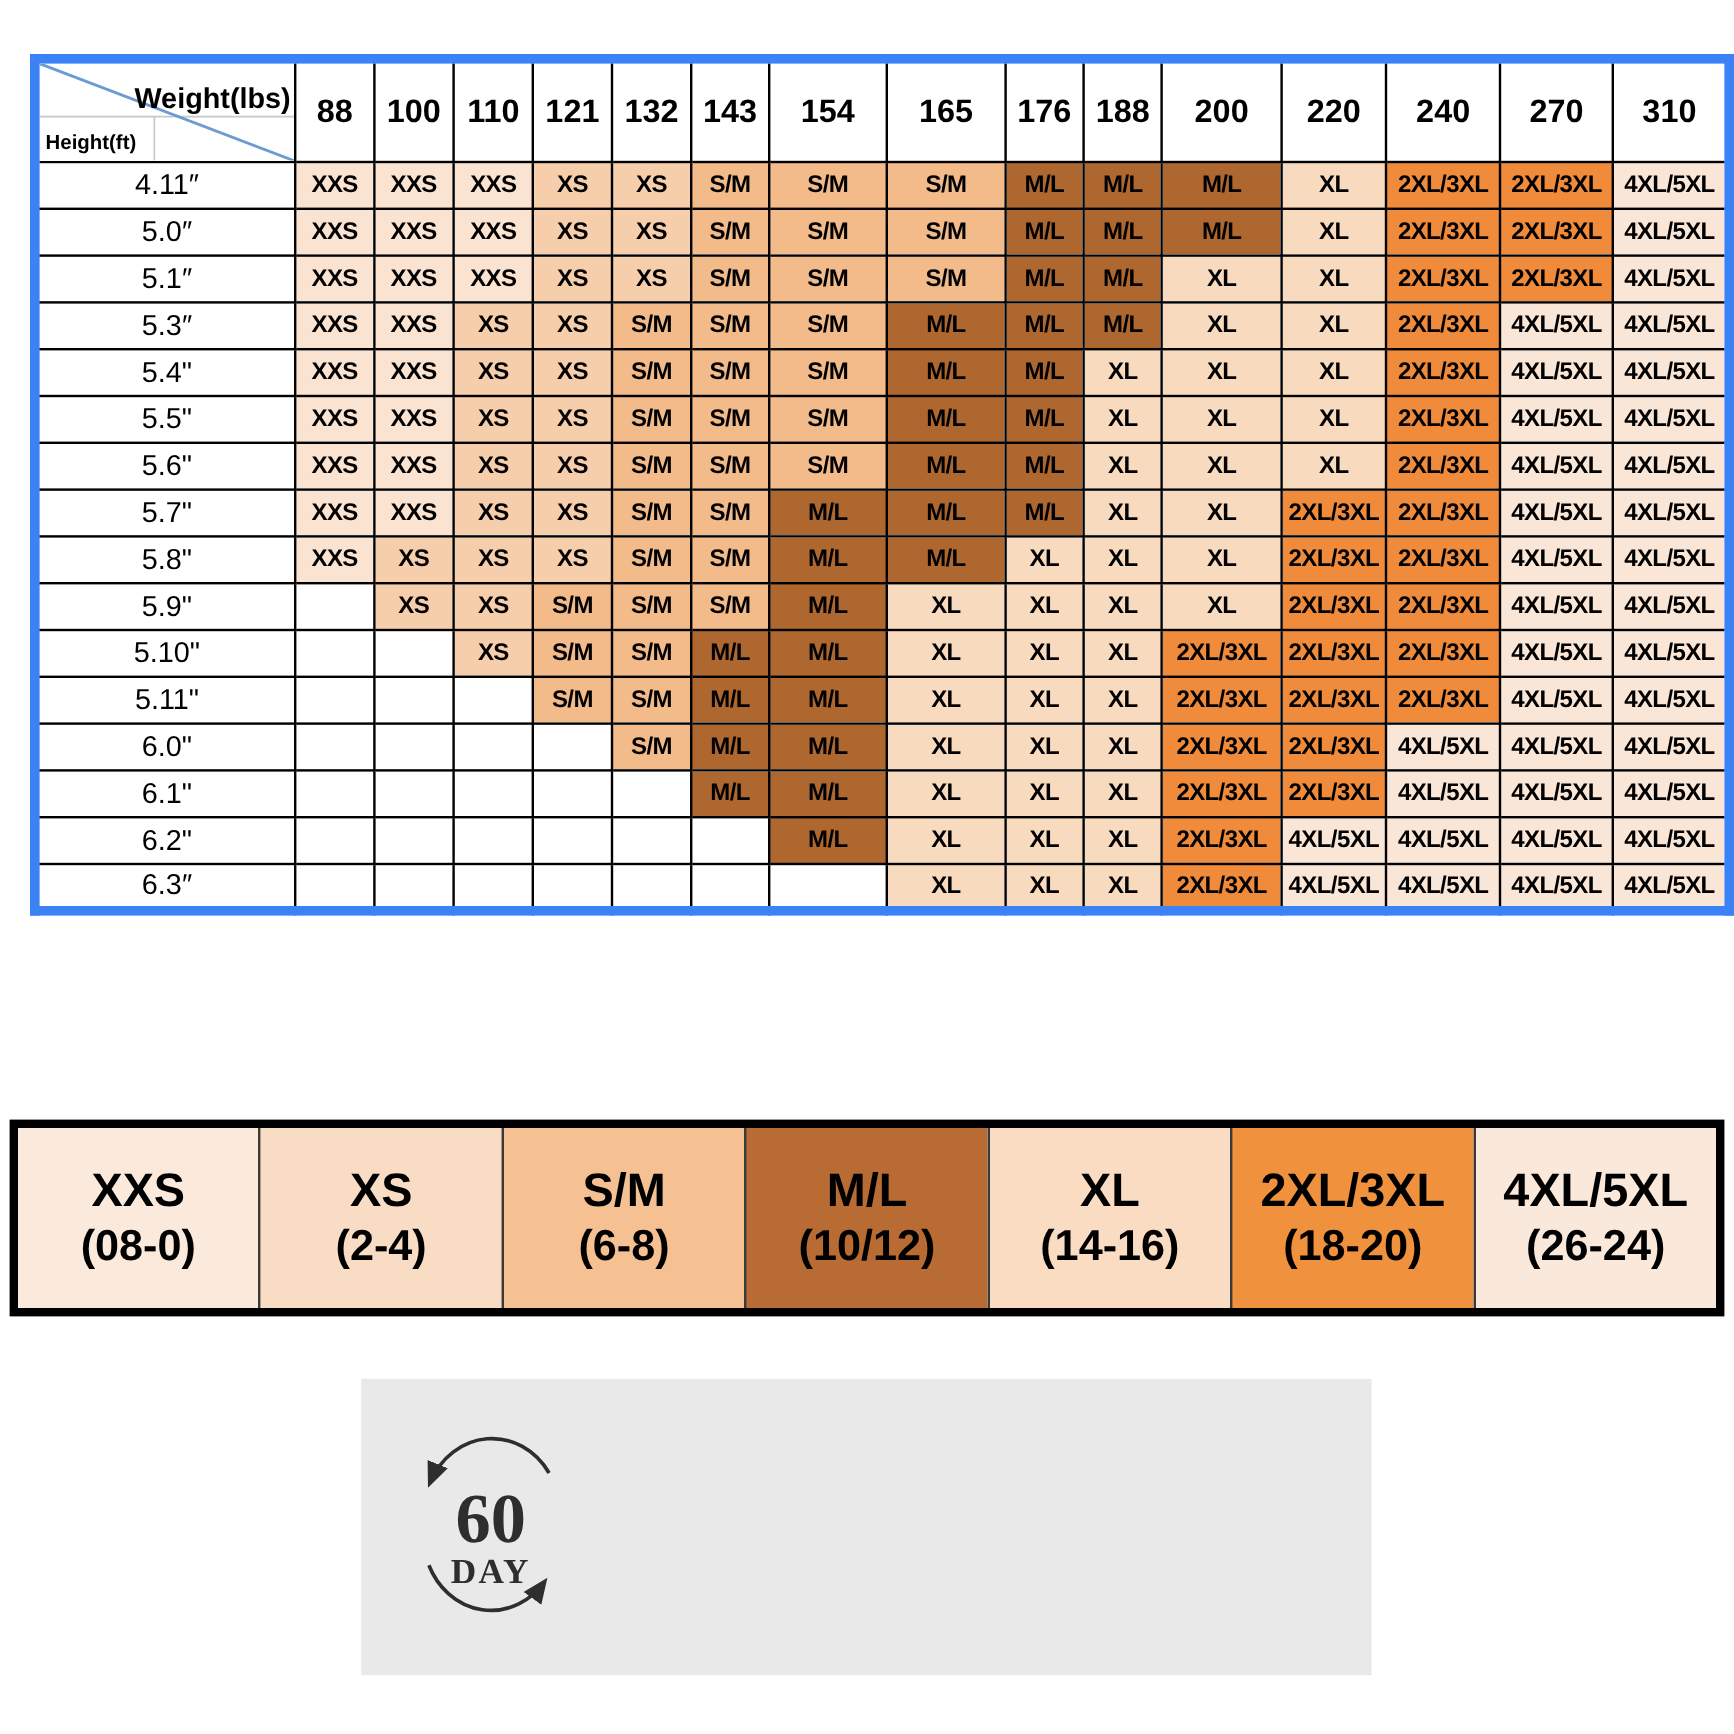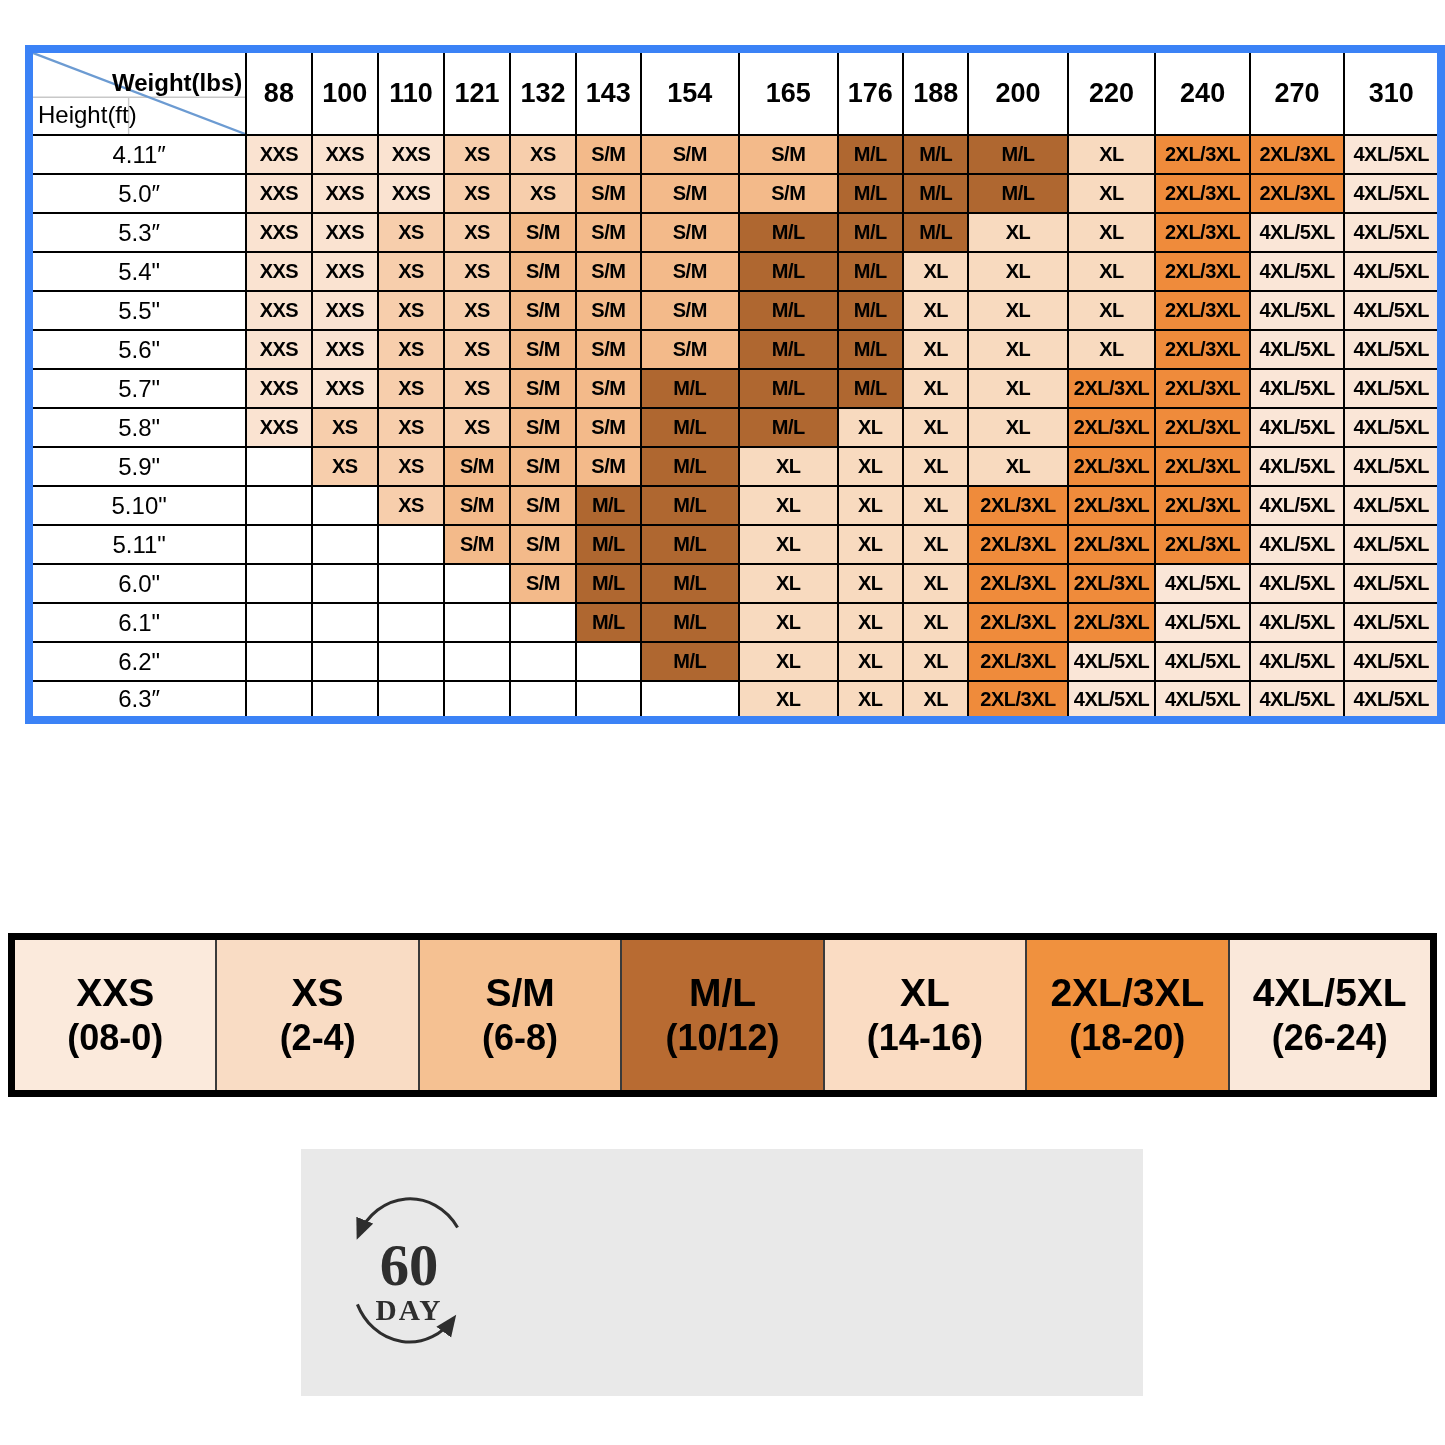--- a/index.html
+++ b/index.html
@@ -13,21 +13,21 @@
                padding:0; overflow:hidden; white-space:nowrap; color:#000; }
   .sizetable thead th { height:86px; font-size:27px; font-weight:bold; background:#fff; }
   .sizetable td.hlabel { height:39px; font-size:24px; font-weight:normal; background:#fff; }
   .sizetable td.size   { font-size:20px; font-weight:bold; letter-spacing:-0.5px; }
   .sizetable tr.kgrow td { height:41px; font-size:24px; font-weight:normal; background:#fff; }
 
   
   th.corner { position:relative; }
   th.corner svg { position:absolute; left:0; top:0; width:100%; height:100%; }
   .wlbs { position:absolute; top:16px; right:3px; font-size:24px; font-weight:bold; }
-  .hft  { position:absolute; bottom:5px; left:5px; font-size:24px; font-weight:normal; }
+  .hft  { position:absolute; bottom:5px; left:5px; font-size:17px; font-weight:bold; }
 
   
   .legend { position:absolute; left:8px; top:933px; width:1429px; height:164px;
             border:7px solid #000; display:flex; background:#fff; }
   .legend-item { flex:1 1 0; display:flex; flex-direction:column; align-items:center; justify-content:center; }
   .legend-item + .legend-item { border-left:2px solid #3a3a3a; }
   .legend-size  { font-size:39px; font-weight:bold; line-height:1.15; }
   .legend-range { font-size:36px; font-weight:bold; line-height:1.2; }
 
   
@@ -122,20 +122,38 @@
           <td class="size" style="background: rgb(243, 186, 138);">S/M</td>
           <td class="size" style="background: rgb(175, 103, 48);">M/L</td>
           <td class="size" style="background: rgb(175, 103, 48);">M/L</td>
           <td class="size" style="background: rgb(175, 103, 48);">M/L</td>
           <td class="size" style="background: rgb(248, 218, 191);">XL</td>
           <td class="size" style="background: rgb(239, 139, 59);">2XL/3XL</td>
           <td class="size" style="background: rgb(239, 139, 59);">2XL/3XL</td>
           <td class="size" style="background: rgb(250, 230, 215);">4XL/5XL</td>
         </tr>
         <tr>
+          <td class="hlabel">5.1″</td>
+          <td class="size" style="background: rgb(250, 227, 209);">XXS</td>
+          <td class="size" style="background: rgb(250, 227, 209);">XXS</td>
+          <td class="size" style="background: rgb(250, 227, 209);">XXS</td>
+          <td class="size" style="background: rgb(247, 206, 172);">XS</td>
+          <td class="size" style="background: rgb(247, 206, 172);">XS</td>
+          <td class="size" style="background: rgb(243, 186, 138);">S/M</td>
+          <td class="size" style="background: rgb(243, 186, 138);">S/M</td>
+          <td class="size" style="background: rgb(243, 186, 138);">S/M</td>
+          <td class="size" style="background: rgb(175, 103, 48);">M/L</td>
+          <td class="size" style="background: rgb(175, 103, 48);">M/L</td>
+          <td class="size" style="background: rgb(248, 218, 191);">XL</td>
+          <td class="size" style="background: rgb(248, 218, 191);">XL</td>
+          <td class="size" style="background: rgb(239, 139, 59);">2XL/3XL</td>
+          <td class="size" style="background: rgb(239, 139, 59);">2XL/3XL</td>
+          <td class="size" style="background: rgb(250, 230, 215);">4XL/5XL</td>
+        </tr>
+        <tr>
           <td class="hlabel">5.3″</td>
           <td class="size" style="background: rgb(250, 227, 209);">XXS</td>
           <td class="size" style="background: rgb(250, 227, 209);">XXS</td>
           <td class="size" style="background: rgb(247, 206, 172);">XS</td>
           <td class="size" style="background: rgb(247, 206, 172);">XS</td>
           <td class="size" style="background: rgb(243, 186, 138);">S/M</td>
           <td class="size" style="background: rgb(243, 186, 138);">S/M</td>
           <td class="size" style="background: rgb(243, 186, 138);">S/M</td>
           <td class="size" style="background: rgb(175, 103, 48);">M/L</td>
           <td class="size" style="background: rgb(175, 103, 48);">M/L</td>

